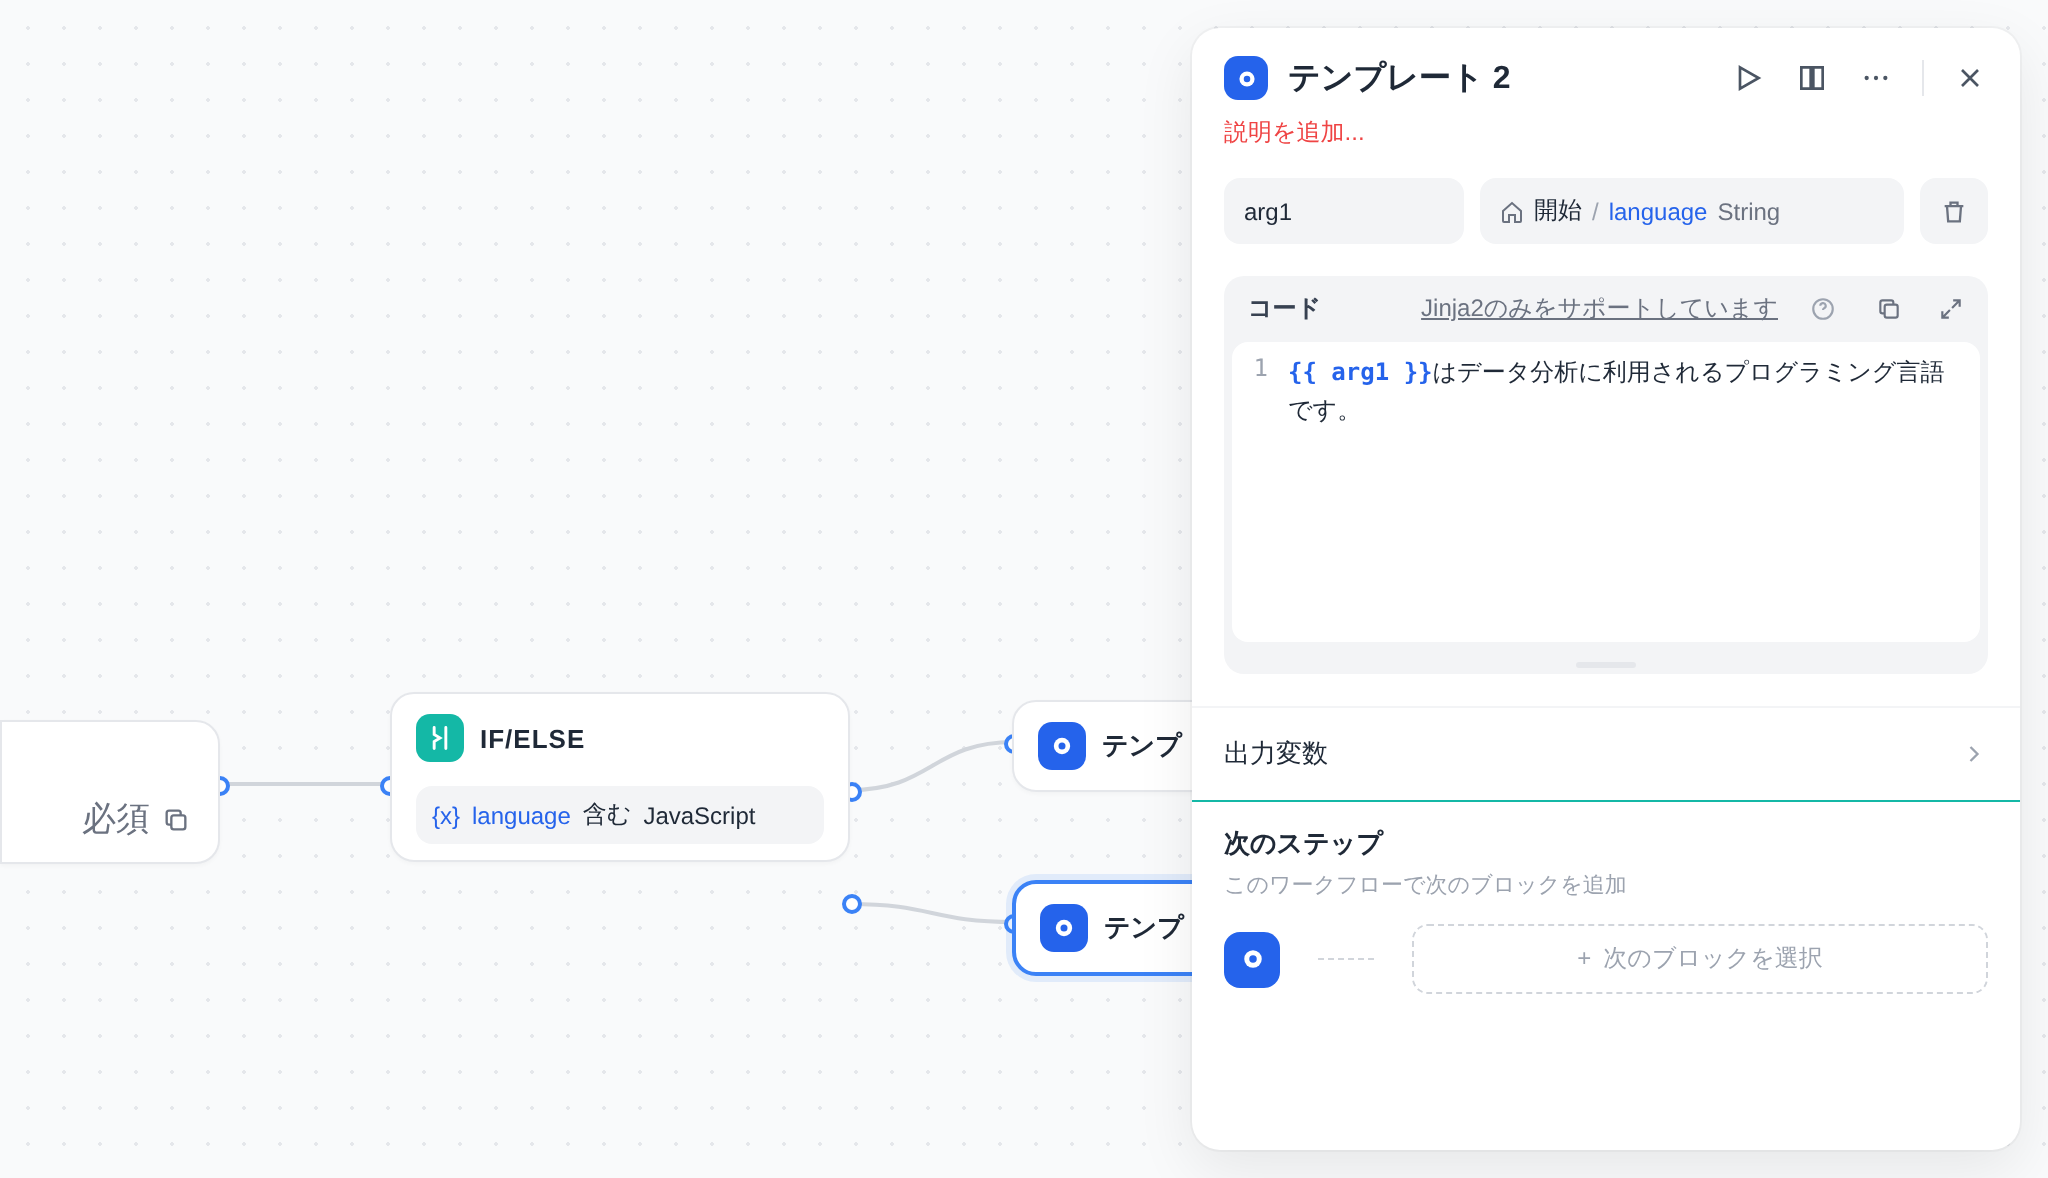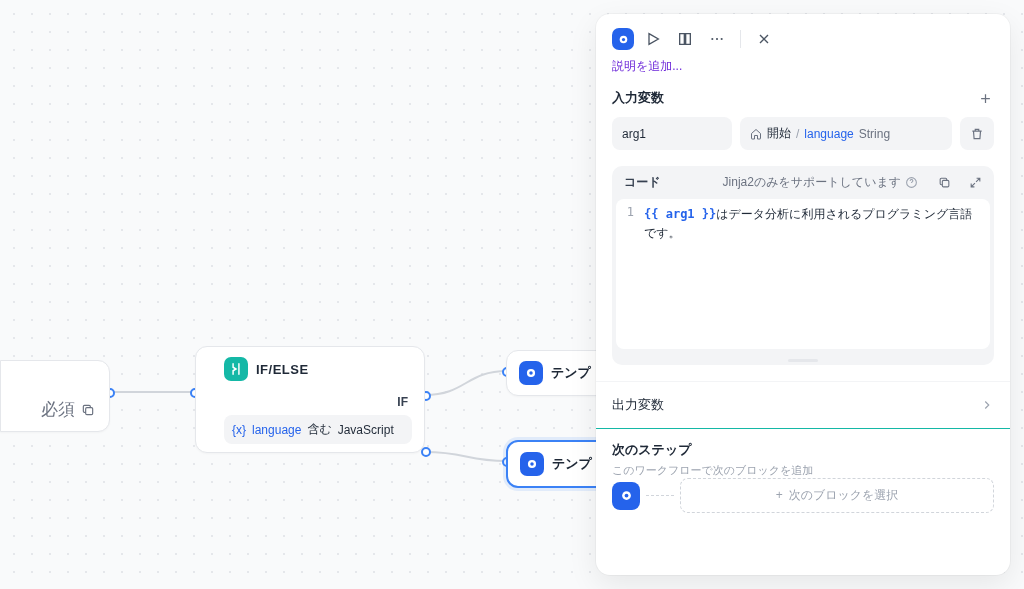--- a/index.html
+++ b/index.html
@@ -35,21 +35,21 @@
   border-bottom-left-radius: 0;
   display: flex;
   align-items: flex-end;
   justify-content: flex-end;
   padding: 10px 14px;
 }
 .node-start .required { display: flex; align-items: center; gap: 6px; color: #6b7280; font-size: 17px; }
 .node-ifelse {
   left: 195px; top: 346px;
   width: 230px;
-  padding: 10px 12px 8px 28px;
+  padding: 10px 12px 8px 12px;
 }
 .node-ifelse .head { display: flex; align-items: center; gap: 8px; margin-bottom: 12px; }
 .node-ifelse .head .title { font-weight: 700; letter-spacing: .5px; }
 .node-ifelse .row-if { display:flex; justify-content:flex-end; font-weight:700; font-size:12px; color:#374151; padding:2px 4px 6px 0;}
 .node-ifelse .cond {
   background: #f3f4f6;
   border-radius: 8px;
   padding: 6px 8px;
   display: flex;
   gap: 6px;
@@ -95,21 +95,21 @@
   display: flex; flex-direction: column;
   overflow: hidden;
 }
 .panel-head {
   display: flex; align-items: center; gap: 10px;
   padding: 14px 16px 8px 16px;
 }
 .panel-head .title { font-weight: 700; font-size: 16px; flex: 1; }
 .panel-head .actions { display: flex; align-items: center; gap: 14px; }
 .icon-btn { width: 18px; height: 18px; display: flex; align-items:center; justify-content:center; cursor: pointer; color: #4b5563; }
-.panel-desc { padding: 0 16px 14px 16px; color: #6d28d9; font-size: 12px; }
+.panel-desc { padding: 0 16px 14px 16px; color: #ef4444; font-size: 12px; }
 .panel-section { padding: 0 16px 16px 16px; }
 .sec-head { display: flex; align-items: center; justify-content: space-between; margin-bottom: 10px; }
 .sec-head .label { font-weight: 700; font-size: 13px; }
 .var-row { display: flex; gap: 8px; align-items: stretch; }
 .var-name {
   width: 120px;
   background: #f3f4f6;
   border-radius: 8px;
   padding: 8px 10px;
   font-size: 12px;
@@ -138,21 +138,21 @@
   background: #f3f4f6;
   border-radius: 10px;
   overflow: hidden;
 }
 .code-head {
   display: flex; align-items: center; gap: 10px;
   padding: 8px 12px;
   font-size: 12px; color: #6b7280; text-align: center;
 }
 .code-head .cl { font-weight: 700; color: #374151; }
-.code-head .support { margin-left: auto; display:flex; align-items:center; gap:4px; }
+.code-head .support { margin-left: auto; display:flex; align-items:center; gap:16px;text-decoration:underline; }
 .code-head .ibtn { cursor:pointer; display:flex; align-items:center; }
 .code-body {
   background: #fff;
   margin: 0 4px 6px 4px;
   border-radius: 8px;
   min-height: 150px;
   display: flex;
   font-family: "SF Mono", Menlo, Consolas, monospace;
   font-size: 12px;
 }
@@ -168,22 +168,22 @@
 .code-text .jj { color: #2563eb; font-weight: 600; }
 .code-grab { height: 10px; display:flex; align-items:center; justify-content:center; }
 .code-grab .bar { width: 30px; height: 3px; background:#e5e7eb; border-radius:2px;}
 .out-row {
   display: flex; align-items: center; justify-content: space-between;
   padding: 14px 16px; font-weight: 400; cursor:pointer;
   border-top: 1px solid #f3f4f6;
 }
 .next-sec { padding: 12px 16px 16px 16px; border-top: 1px solid #14b8a6; }
 .next-sec .t { font-weight: 700; margin-bottom: 4px; }
-.next-sec .d { font-size: 11px; color: #9ca3af; margin-bottom: 0; }
-.next-flow { display: flex; align-items: center; gap: 6px; }
+.next-sec .d { font-size: 11px; color: #9ca3af; margin-bottom: 12px; }
+.next-flow { display: flex; align-items: center; gap: 19px; }
 .next-flow .stub {
   flex: 1; border: 1px dashed #d1d5db; border-radius: 8px;
   padding: 8px 12px; text-align:center; color:#9ca3af; font-size:12px;
   cursor: pointer;
 }
 .dash { width: 28px; height: 0; border-top: 1.5px dashed #d1d5db; }
 .sep-v { width:1px; height:18px; background:#e5e7eb; }
 </style>
 </head>
 <body>
@@ -214,21 +214,20 @@
 
   <div class="node node-ifelse">
     <div class="head">
       <div class="icon-box icon-teal">
         <svg width="14" height="14" viewBox="0 0 24 24">
             <path d="M7 3v6l5 3-5 3v6M17 3v18" stroke="#fff" stroke-width="2.5" fill="none" stroke-linecap="round"></path>
           </svg>
       </div>
       <span class="title">IF/ELSE</span>
     </div>
-    <div class="row-if">IF</div>
     <div class="cond">
       <span class="brace">{x}</span>
       <span class="var">language</span>
       <span>含む</span>
       <span>JavaScript</span>
     </div>
   </div>
 
   <div class="node node-template node-t1">
     <div class="icon-box icon-blue">
@@ -252,20 +251,21 @@
 </div>
 
 <div class="panel">
   <div class="panel-head">
     <div class="icon-box icon-blue" style="width:22px;height:22px;">
       <svg width="13" height="13" viewBox="0 0 24 24">
           <circle cx="12" cy="12" r="7" fill="#fff"></circle>
           <circle cx="12" cy="12" r="3" fill="#2563eb"></circle>
         </svg>
     </div>
+    <span class="title">テンプレート 2</span>
     <div class="actions">
       <span class="icon-btn">
         <svg width="16" height="16" viewBox="0 0 24 24" fill="none" stroke="currentColor" stroke-width="2">
             <path d="M6 4l14 8-14 8V4z"></path>
           </svg>
       </span>
       <span class="icon-btn">
         <svg width="16" height="16" viewBox="0 0 24 24" fill="none" stroke="currentColor" stroke-width="2">
             <path d="M4 4h7v16H4zM13 4h7v16h-7z"></path>
           </svg>
@@ -281,28 +281,20 @@
       <span class="icon-btn">
         <svg width="16" height="16" viewBox="0 0 24 24" fill="none" stroke="currentColor" stroke-width="2">
             <path d="M6 6l12 12M18 6L6 18"></path>
           </svg>
       </span>
     </div>
   </div>
   <div class="panel-desc">説明を追加...</div>
 
   <div class="panel-section">
-    <div class="sec-head">
-      <span class="label">入力変数</span>
-      <span class="icon-btn">
-        <svg width="15" height="15" viewBox="0 0 24 24" fill="none" stroke="#6b7280" stroke-width="2">
-            <path d="M12 5v14M5 12h14"></path>
-          </svg>
-      </span>
-    </div>
     <div class="var-row">
       <div class="var-name">arg1</div>
       <div class="var-value">
         <span class="home">
           <svg width="12" height="12" viewBox="0 0 24 24" fill="none" stroke="#6b7280" stroke-width="2">
               <path d="M3 11l9-8 9 8v10a1 1 0 0 1-1 1h-5v-7h-6v7H4a1 1 0 0 1-1-1V11z"></path>
             </svg>
         </span>
         <span>開始</span>
         <span class="slash">/</span>

